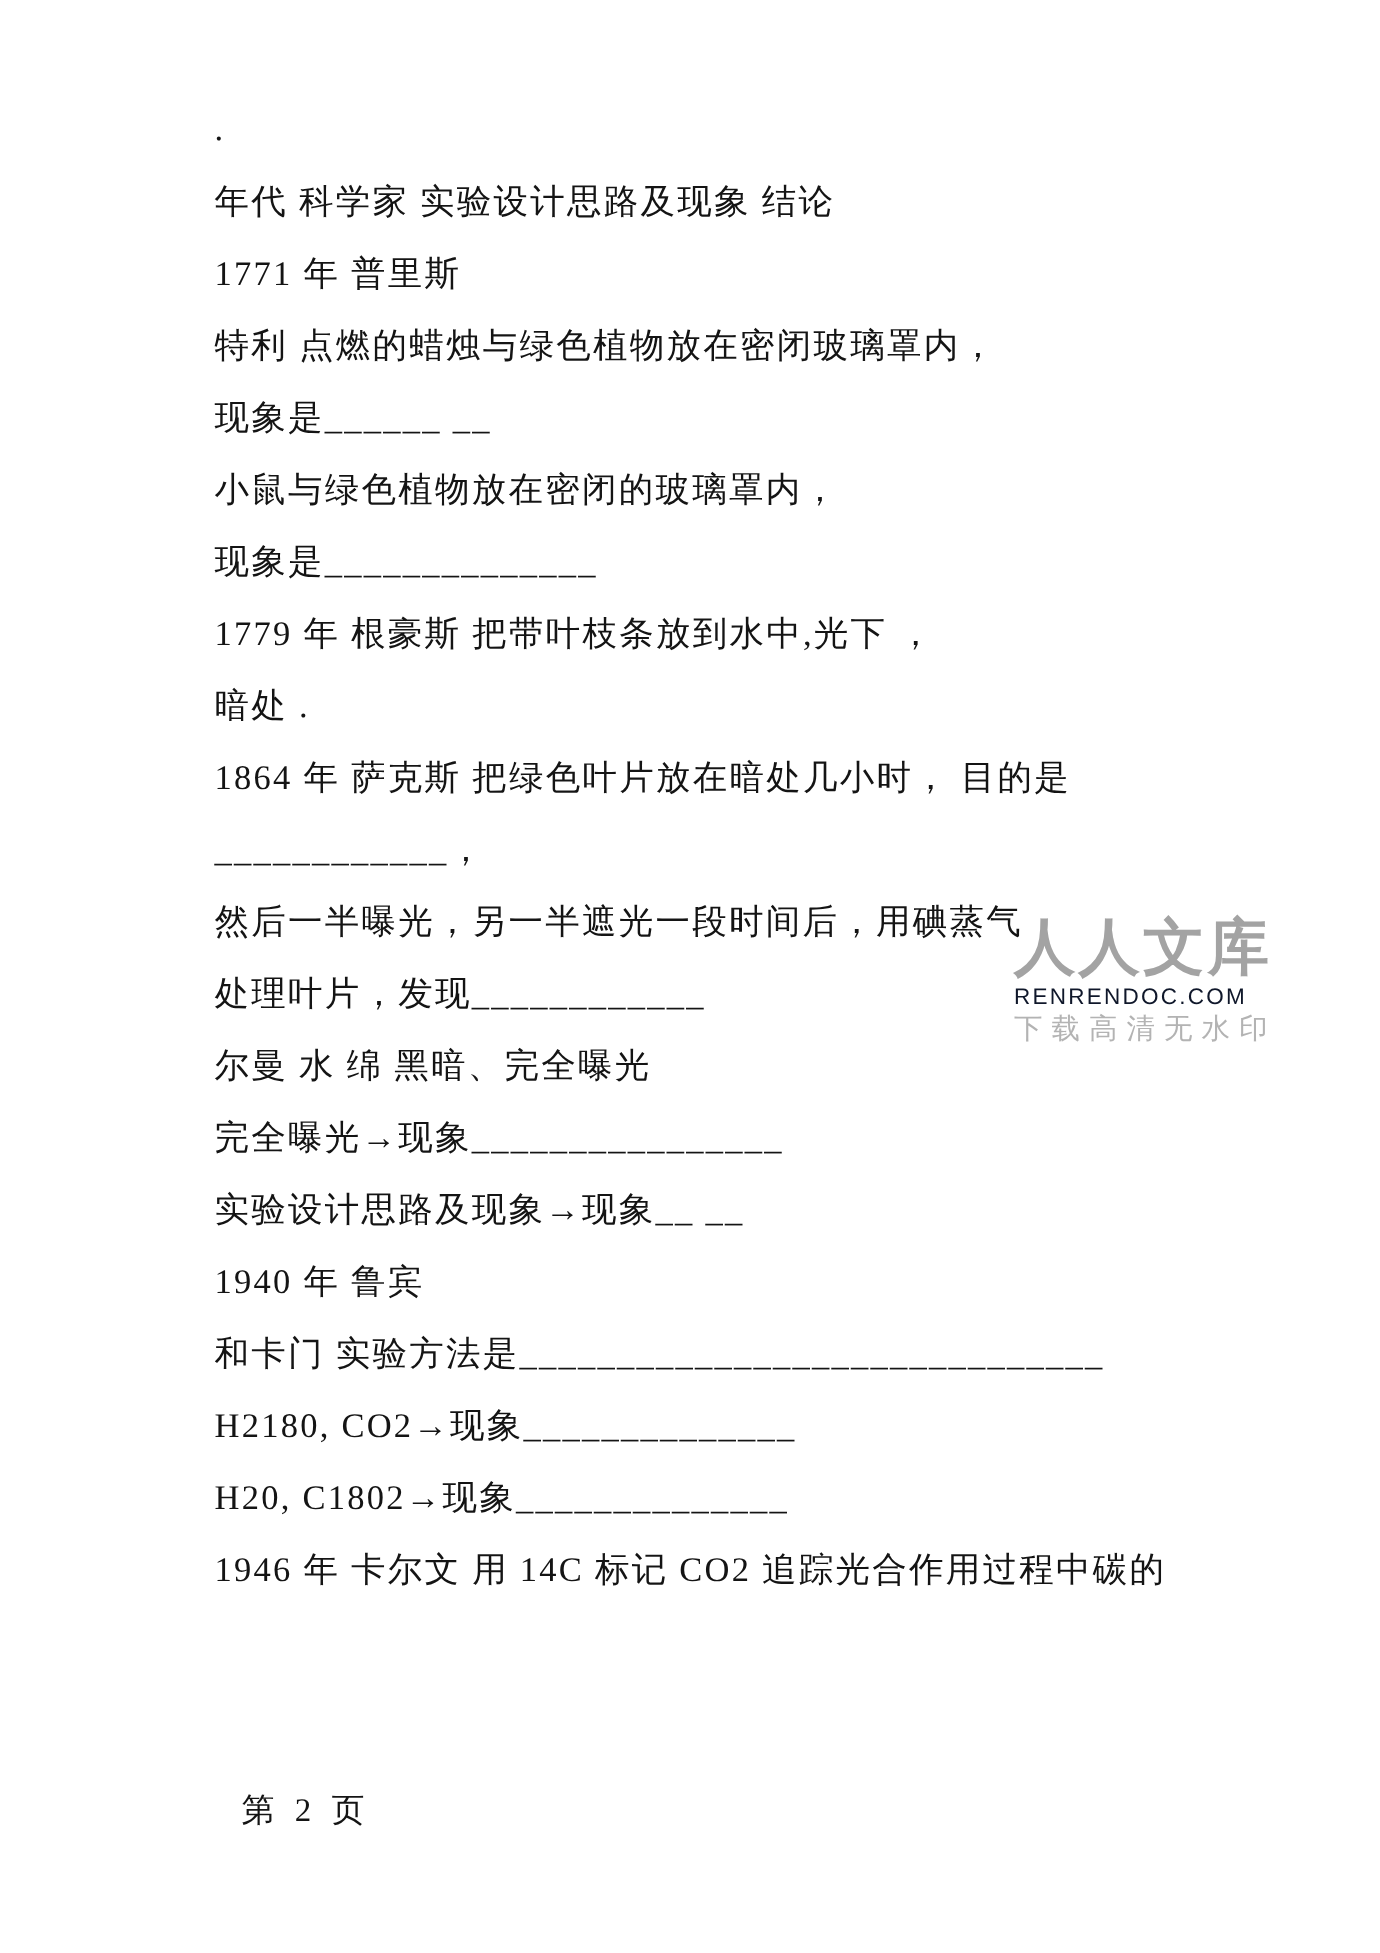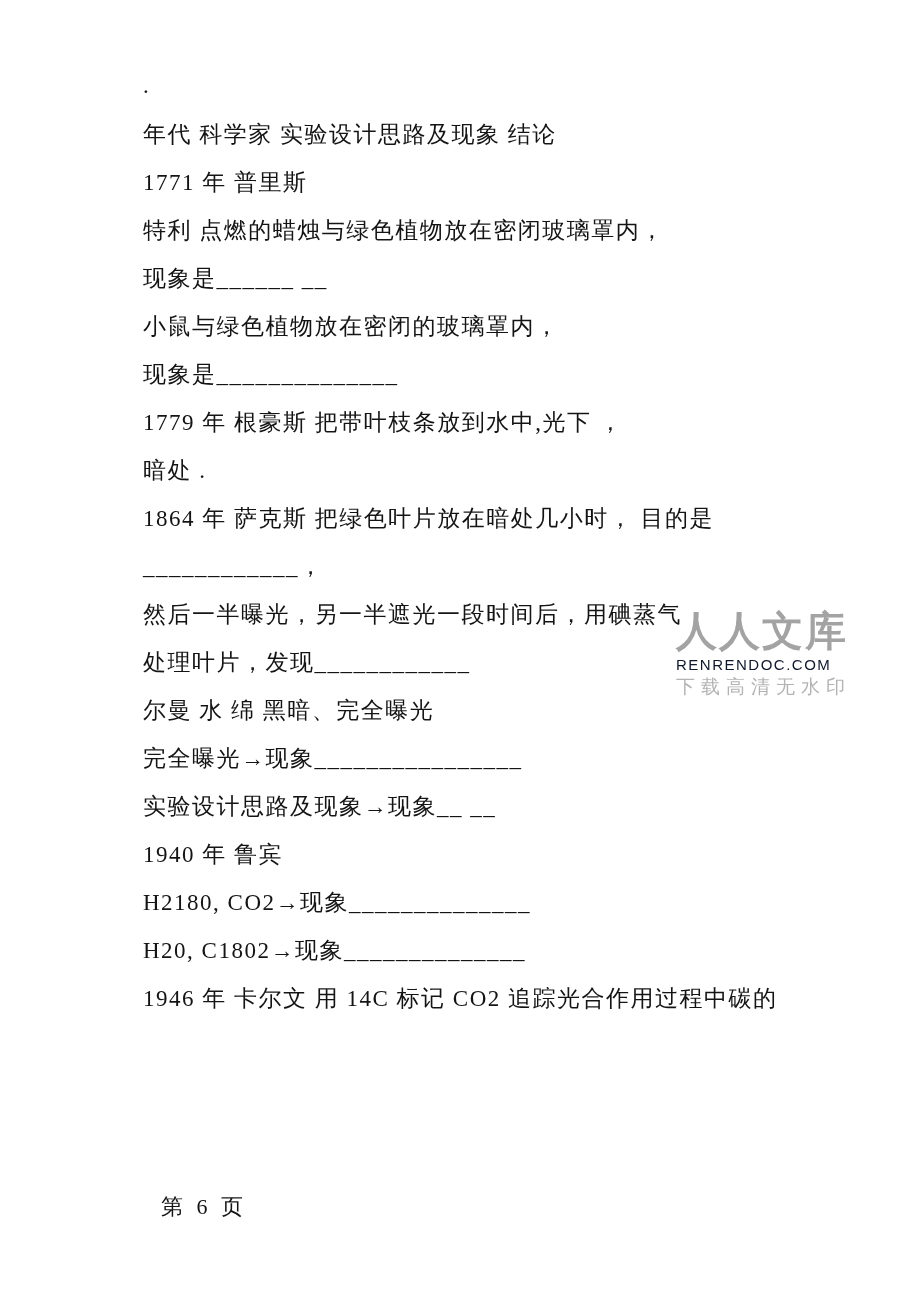--- a/index.html
+++ b/index.html
@@ -100,20 +100,21 @@
       <div class="doc-line">1779 年 根豪斯 把带叶枝条放到水中,光下 ，</div>
       <div class="doc-line">暗处 .</div>
       <div class="doc-line">1864 年 萨克斯 把绿色叶片放在暗处几小时， 目的是</div>
       <div class="doc-line">____________，</div>
       <div class="doc-line">然后一半曝光，另一半遮光一段时间后，用碘蒸气</div>
       <div class="doc-line">处理叶片，发现____________</div>
       <div class="doc-line">尔曼 水 绵 黑暗、完全曝光</div>
       <div class="doc-line">完全曝光→现象________________</div>
       <div class="doc-line">实验设计思路及现象→现象__ __</div>
       <div class="doc-line">1940 年 鲁宾</div>
+      <div class="doc-line">和卡门 实验方法是______________________________</div>
       <div class="doc-line">H2180, CO2→现象______________</div>
       <div class="doc-line">H20, C1802→现象______________</div>
       <div class="doc-line">1946 年 卡尔文 用 14C 标记 CO2 追踪光合作用过程中碳的</div>
     </div>
 
-  <div class="footer">第 6 页</div>
+  <div class="footer">第 2 页</div>
 
 </div>
 
 </body></html>

